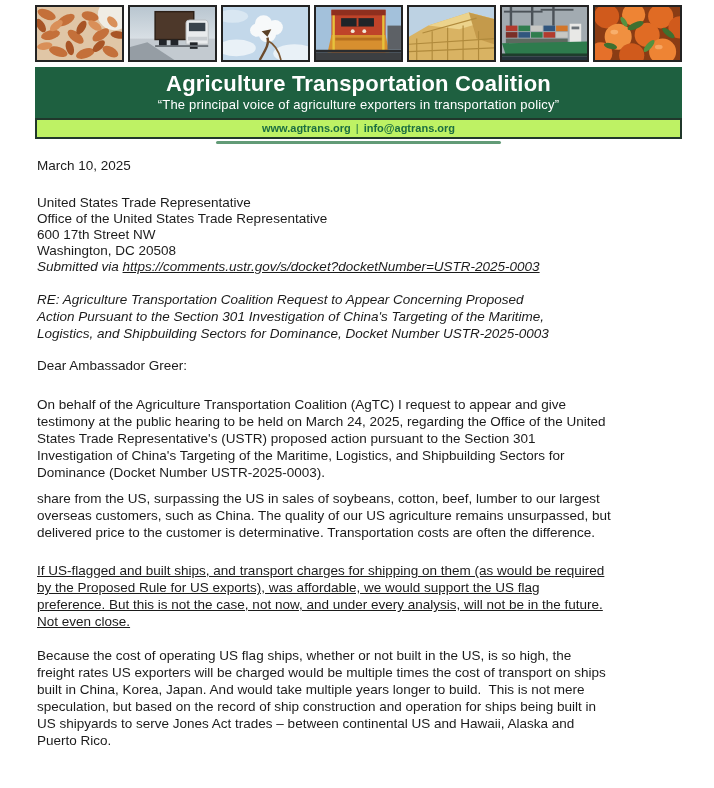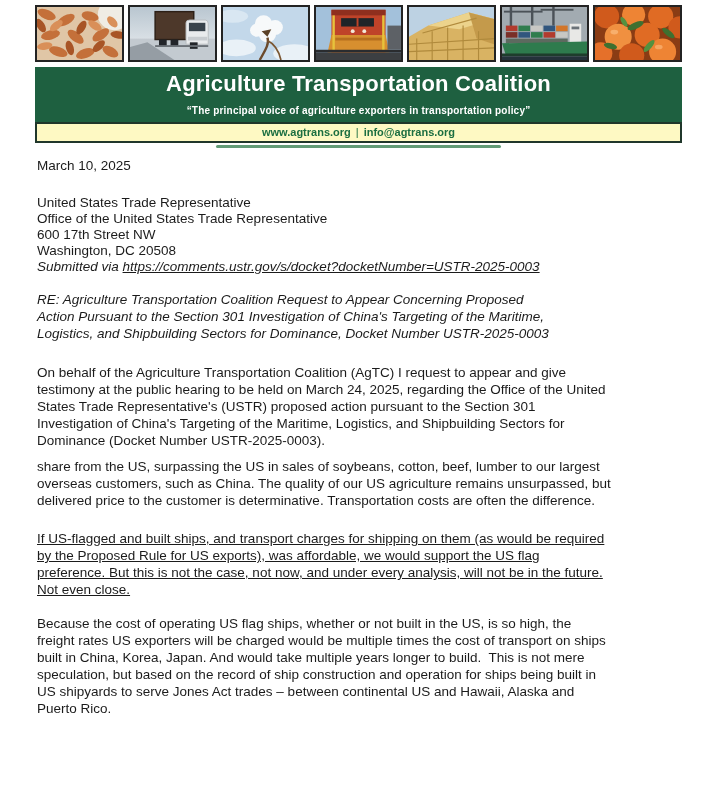--- a/index.html
+++ b/index.html
@@ -6,22 +6,22 @@
   .page{position:relative;width:714px;height:788px;background:#ffffff;overflow:hidden;
         font-family:"Liberation Sans",sans-serif;color:#1b1b1b;}
 
   
   .logo{position:absolute;left:35px;top:5px;width:647px;}
   .photos{display:flex;gap:4px;height:57px;margin-bottom:5px;}
   .tile{flex:1 1 0;border:2px solid #232323;overflow:hidden;background:#ccc;}
   .tile svg{display:block;width:100%;height:100%;}
   .banner{background:#1e6040;color:#ffffff;text-align:center;padding:5px 0 6px;}
   .banner-title{font-size:22px;font-weight:bold;letter-spacing:.2px;line-height:24px;}
-  .banner-tagline{font-size:10px;font-weight:bold;margin-top:9px;letter-spacing:.2px;}
-  .urlbar{border:2px solid #20372b;background:#fef9c3;text-align:center;
+  .banner-tagline{font-size:13px;font-weight:normal;margin-top:1px;letter-spacing:.2px;}
+  .urlbar{border:2px solid #20372b;background:#bef264;text-align:center;
           font-size:11px;font-weight:bold;color:#1b6e41;padding:2px 0 3px;}
   .urlbar .sep{padding:0 5px;font-weight:normal;color:#1b6e41;}
   .logo-shadow{height:3px;width:285px;margin:2px auto 0;background:#2d7a4a;opacity:.75;border-radius:2px;}
 
   
   .letter{position:absolute;left:37px;top:158px;width:652px;font-size:13.5px;line-height:17px;}
   .dateline{line-height:16px;}
   .addr{margin-top:21px;line-height:16px;}
   .addr div{white-space:pre;}
   .submitted{font-style:italic;line-height:16px;}
@@ -230,20 +230,21 @@
       <div>Office of the United States Trade Representative</div>
       <div>600 17th Street NW</div>
       <div>Washington, DC 20508</div>
       <div class="submitted"><span>Submitted via </span><a class="link">https://comments.ustr.gov/s/docket?docketNumber=USTR-2025-0003</a></div>
     </div>
 
     <div class="re">RE: Agriculture Transportation Coalition Request to Appear Concerning Proposed
 Action Pursuant to the Section 301 Investigation of China's Targeting of the Maritime,
 Logistics, and Shipbuilding Sectors for Dominance, Docket Number USTR-2025-0003</div>
 
+    <div class="salutation">Dear Ambassador Greer:</div>
 
     <div class="para p1">On behalf of the Agriculture Transportation Coalition (AgTC) I request to appear and give
 testimony at the public hearing to be held on March 24, 2025, regarding the Office of the United
 States Trade Representative's (USTR) proposed action pursuant to the Section 301
 Investigation of China's Targeting of the Maritime, Logistics, and Shipbuilding Sectors for
 Dominance (Docket Number USTR-2025-0003).</div>
     <div class="para p2">share from the US, surpassing the US in sales of soybeans, cotton, beef, lumber to our largest
 overseas customers, such as China. The quality of our US agriculture remains unsurpassed, but
 delivered price to the customer is determinative. Transportation costs are often the difference.</div>
     <div class="para p3">If US-flagged and built ships, and transport charges for shipping on them (as would be required

